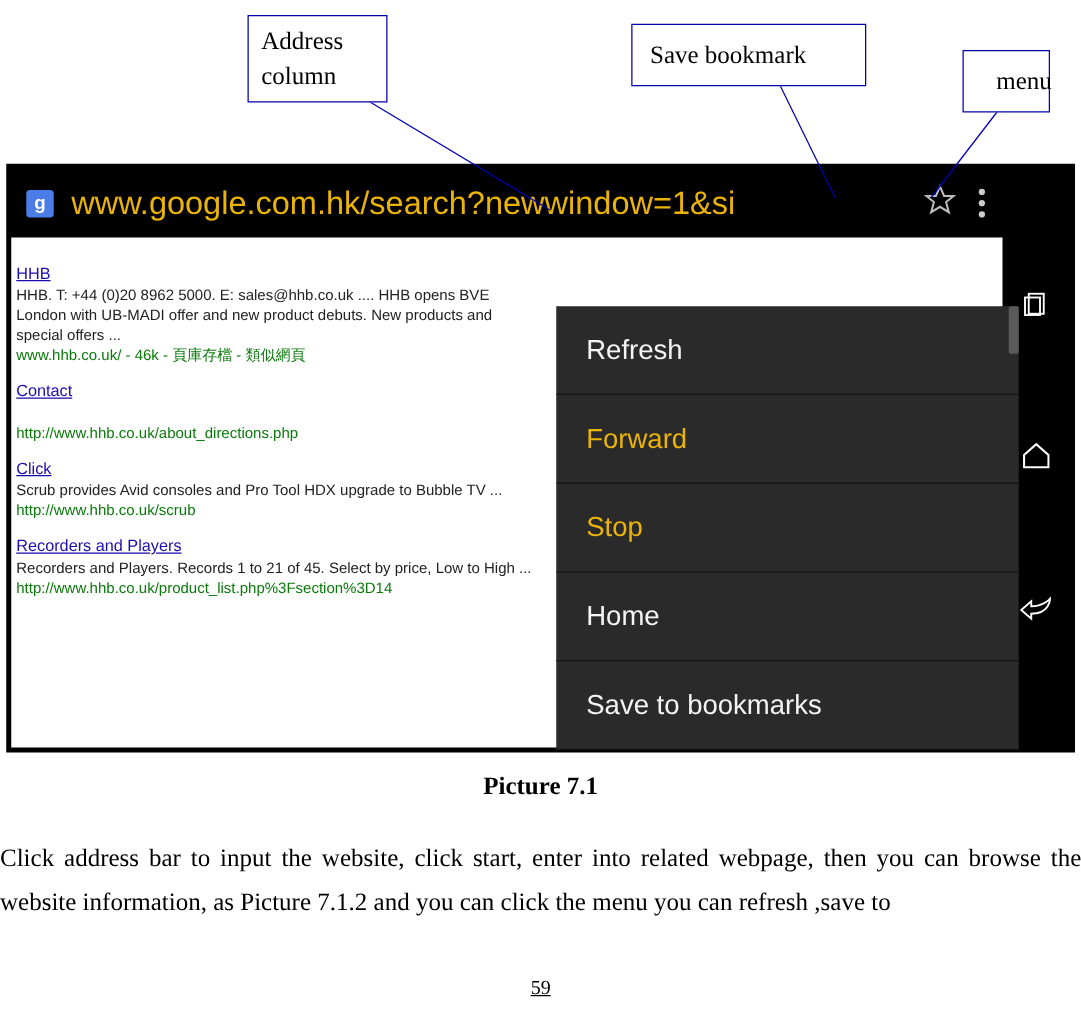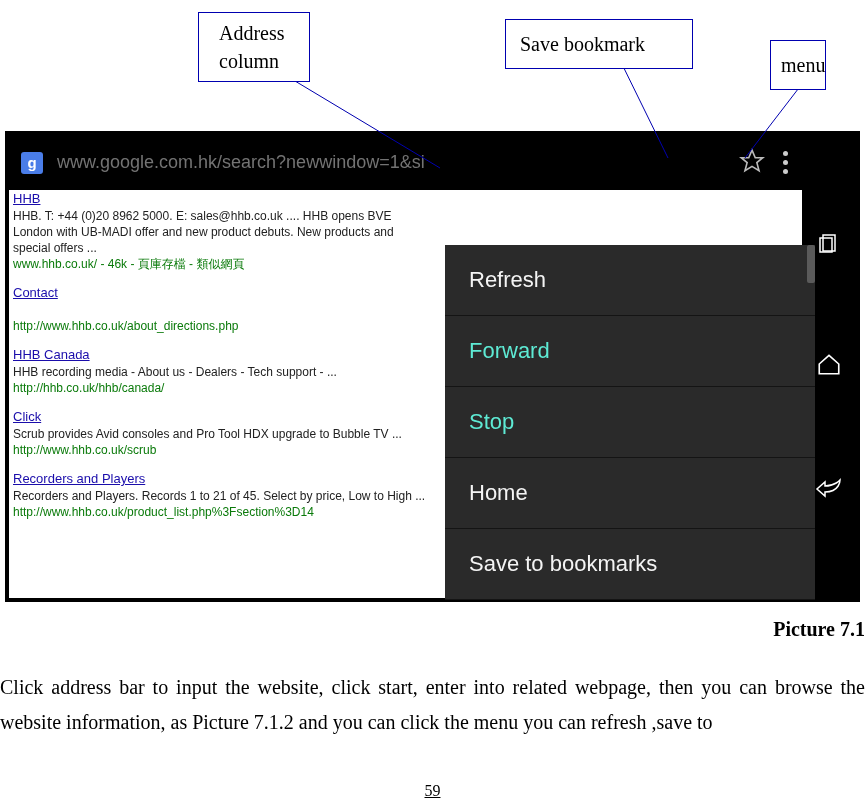--- a/index.html
+++ b/index.html
@@ -8,21 +8,21 @@
     height: 808px;
     background: #fff;
     font-family: "Times New Roman", serif;
     position: relative;
     overflow: hidden;
   }
   .callout {
     position: absolute;
     border: 1.5px solid #0000b0;
     background: #fff;
-    padding: 6px 20px;
+    padding: 6px 10px;
     font-size: 20px;
     line-height: 1.4;
     z-index: 10;
   }
   svg.leaders {
     position: absolute;
     top: 0; left: 0;
     width: 865px; height: 808px;
     pointer-events: none;
     z-index: 9;
@@ -58,22 +58,22 @@
     align-items: center;
     justify-content: center;
     font-family: Arial, sans-serif;
     font-size: 15px;
     color: #fff;
     font-weight: bold;
   }
   .url {
     margin-left: 14px;
     font-family: Arial, sans-serif;
-    font-size: 18px;
-    color: #737373;
+    font-size: 26px;
+    color: #eab308;
     white-space: nowrap;
     overflow: hidden;
     flex: 1;
   }
   .bookmark-icon {
     margin: 0 14px;
     color: #ccc;
   }
   .menu-dots {
     margin: 0 14px 0 4px;
@@ -98,21 +98,21 @@
     padding: 50px 0;
   }
   .nav-rail .nav-icon { color: #fff; }
   .content-area {
     position: absolute;
     left: 0; top: 55px; right: 54px; bottom: 0;
     background: #fff;
   }
   .results {
     position: absolute;
-    left: 4px; top: 0;
+    left: 4px; top: 20px;
     width: 420px;
     font-family: Arial, sans-serif;
     font-size: 12px;
     line-height: 1.35;
   }
   .result { margin-bottom: 12px; }
   .result a.title {
     color: #1a0dab;
     text-decoration: underline;
     font-size: 13px;
@@ -130,32 +130,32 @@
   }
   .menu-popup .item {
     height: 71px;
     display: flex;
     align-items: center;
     padding: 0 24px;
     font-size: 22px;
     border-bottom: 1px solid #141414;
   }
   .menu-popup .item.enabled { color: #f4f4f4; }
-  .menu-popup .item.disabled { color: #5eead4; }
+  .menu-popup .item.disabled { color: #eab308; }
   .scrollbar-thumb {
     position: absolute;
     right: 0; top: 0;
     width: 8px; height: 38px;
     background: #5a5a5a;
     border-radius: 2px;
   }
   .caption {
     position: absolute;
     left: 0; width: 865px;
-    text-align: right;
+    text-align: center;
     top: 618px;
     font-size: 20px;
     font-weight: bold;
   }
   .body-text {
     position: absolute;
     left: 0; width: 865px;
     top: 670px;
     font-size: 20px;
     line-height: 1.75;
@@ -168,21 +168,21 @@
     text-align: center;
     font-size: 16px;
     text-decoration: underline;
   }
 </style>
 </head>
 <body>
 
 <div class="callout" style="left:198px; top:12px; width:112px;">Address column</div>
 <div class="callout" style="left:505px; top:19px; width:188px; padding:10px 14px;">Save bookmark</div>
-<div class="callout" style="left:770px; top:40px; width:56px; padding:10px 10px; text-align:center;">menu</div>
+<div class="callout" style="left:770px; top:40px; width:70px; padding:10px 26px; text-align:center;">menu</div>
 
 <svg class="leaders">
   <line x1="290" y1="78" x2="440" y2="168" stroke="#0000b0" stroke-width="1"></line>
   <line x1="618" y1="56" x2="668" y2="158" stroke="#0000b0" stroke-width="1"></line>
   <line x1="805" y1="80" x2="745" y2="158" stroke="#0000b0" stroke-width="1"></line>
 </svg>
 
 <div class="device-frame">
   <div class="device-inner">
 
@@ -217,21 +217,20 @@
         <svg width="28" height="24" viewBox="0 0 28 24" fill="none" stroke="#fff" stroke-width="1.5">
           <path d="M25 6 C25 6 25 18 10 18 L10 22 L2 15 L10 8 L10 12 C20 12 25 6 25 6 Z"></path>
         </svg>
       </div>
     </div>
 
     <div class="content-area">
       <div class="results" id="results-container">
           <div class="result"><a class="title" href="#">HHB</a><br><span class="snippet">HHB. T: +44 (0)20 8962 5000. E: sales@hhb.co.uk .... HHB opens BVE London with UB-MADI offer and new product debuts. New products and special offers ...</span><br><span class="url-line">www.hhb.co.uk/ - 46k - 頁庫存檔 - 類似網頁</span></div>
           <div class="result"><a class="title" href="#">Contact</a><br><br><span class="url-line">http://www.hhb.co.uk/about_directions.php</span></div>
-          <div class="result"><a class="title" href="#">HHB Canada</a><br><span class="snippet">HHB recording media - About us - Dealers - Tech support - ...</span><br><span class="url-line">http://hhb.co.uk/hhb/canada/</span></div>
           <div class="result"><a class="title" href="#">Click</a><br><span class="snippet">Scrub provides Avid consoles and Pro Tool HDX upgrade to Bubble TV ...</span><br><span class="url-line">http://www.hhb.co.uk/scrub</span></div>
           <div class="result"><a class="title" href="#">Recorders and Players</a><br><span class="snippet">Recorders and Players. Records 1 to 21 of 45. Select by price, Low to High ...</span><br><span class="url-line">http://www.hhb.co.uk/product_list.php%3Fsection%3D14</span></div>
         </div>
 
       <div class="menu-popup">
         <div class="scrollbar-thumb"></div>
         <div id="menu-items">
             <div class="item enabled">Refresh</div>
             <div class="item disabled">Forward</div>
             <div class="item disabled">Stop</div>

